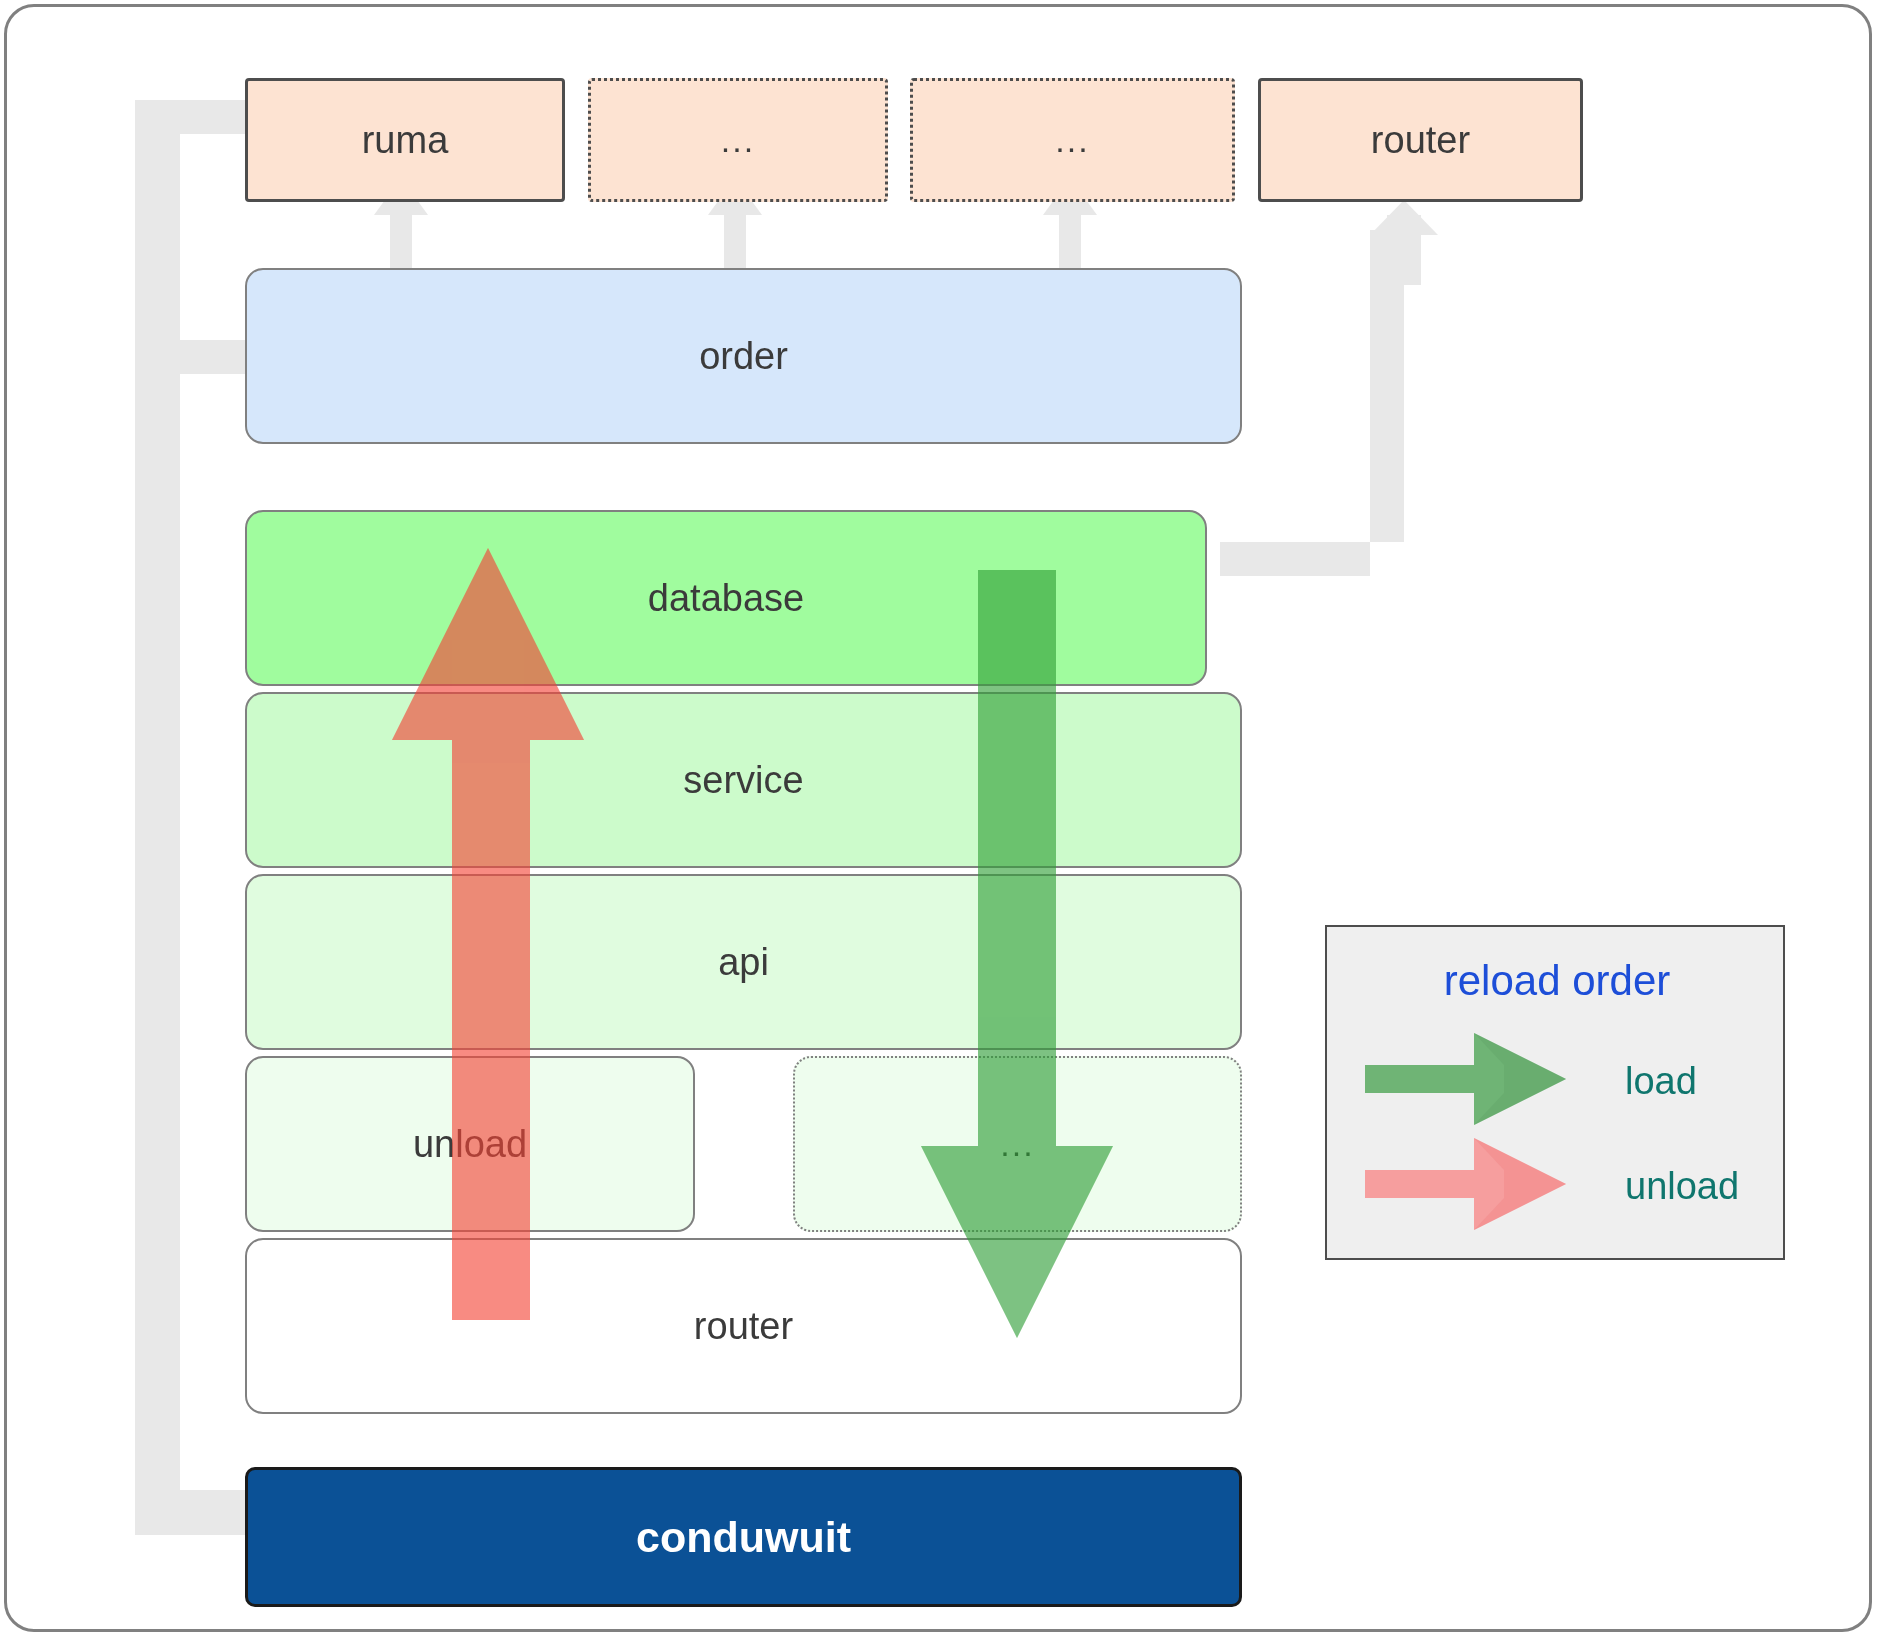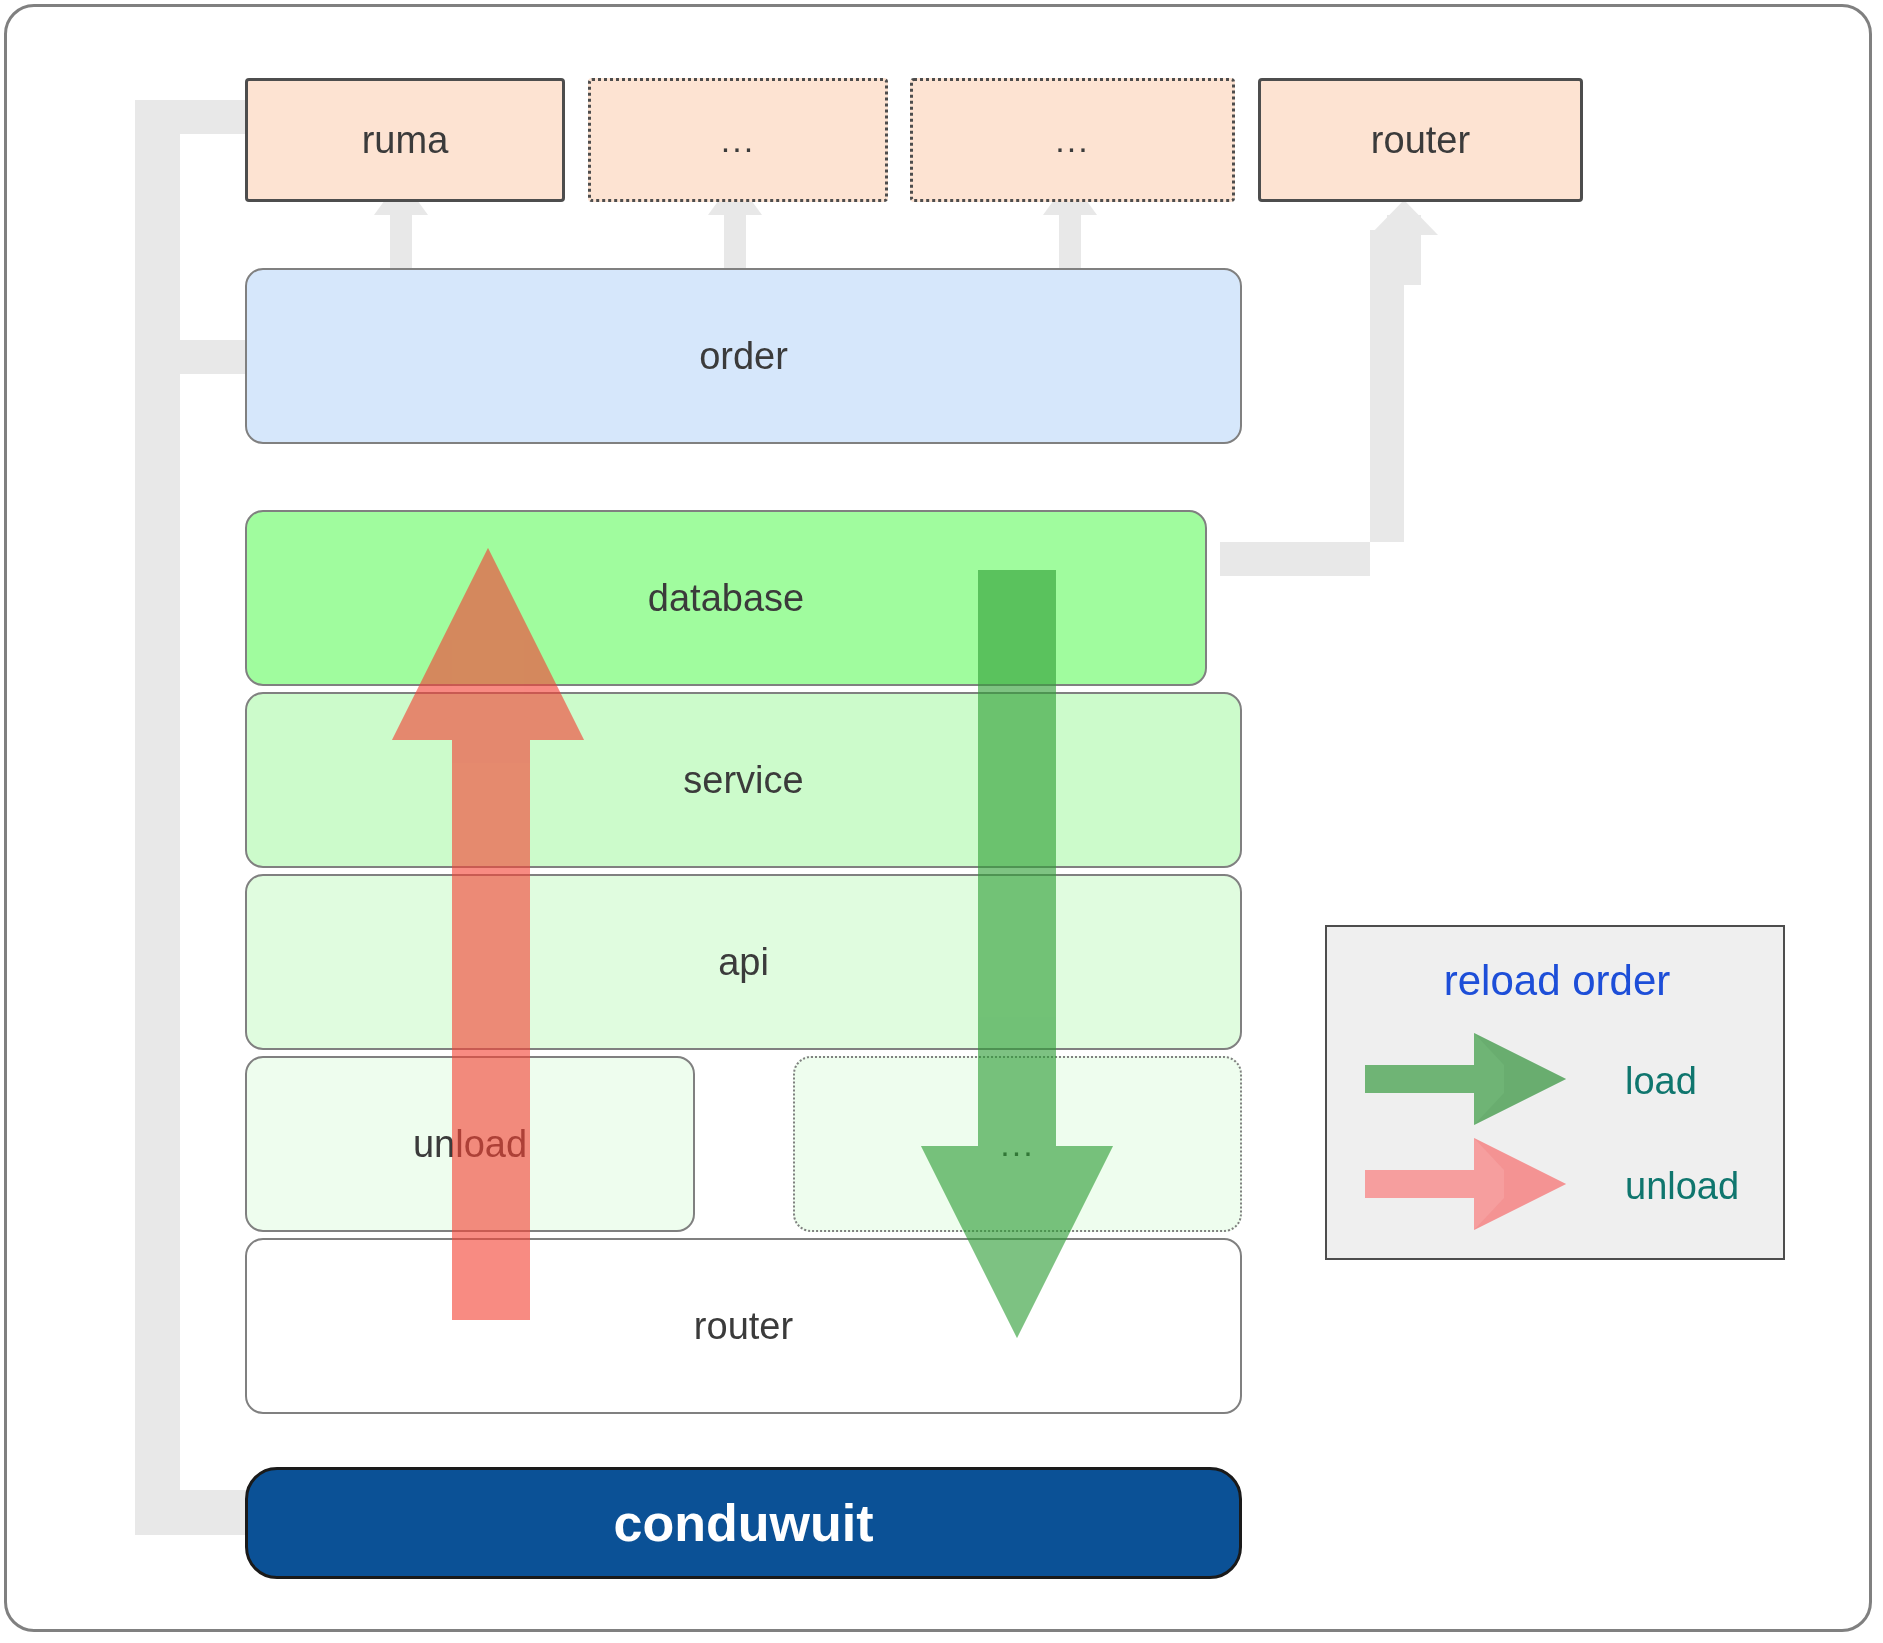--- a/index.html
+++ b/index.html
@@ -80,24 +80,24 @@
   }
   .dots-box {
     background: #eefdee;
   }
   .router-box {
     background: #ffffff;
   }
   .root-box {
     background: #0b5196;
     border: 3px solid #1a1a1a;
-    border-radius: 32px;
-    height: 112px;
+    border-radius: 10px;
+    height: 140px;
     color: #ffffff;
-    font-size: 52px;
+    font-size: 43px;
     font-weight: bold;
   }
   .legend-panel {
     position: absolute;
     left: 1325px;
     top: 925px;
     width: 460px;
     height: 335px;
     background: #efefef;
     border: 2px solid #4d4d4d;

